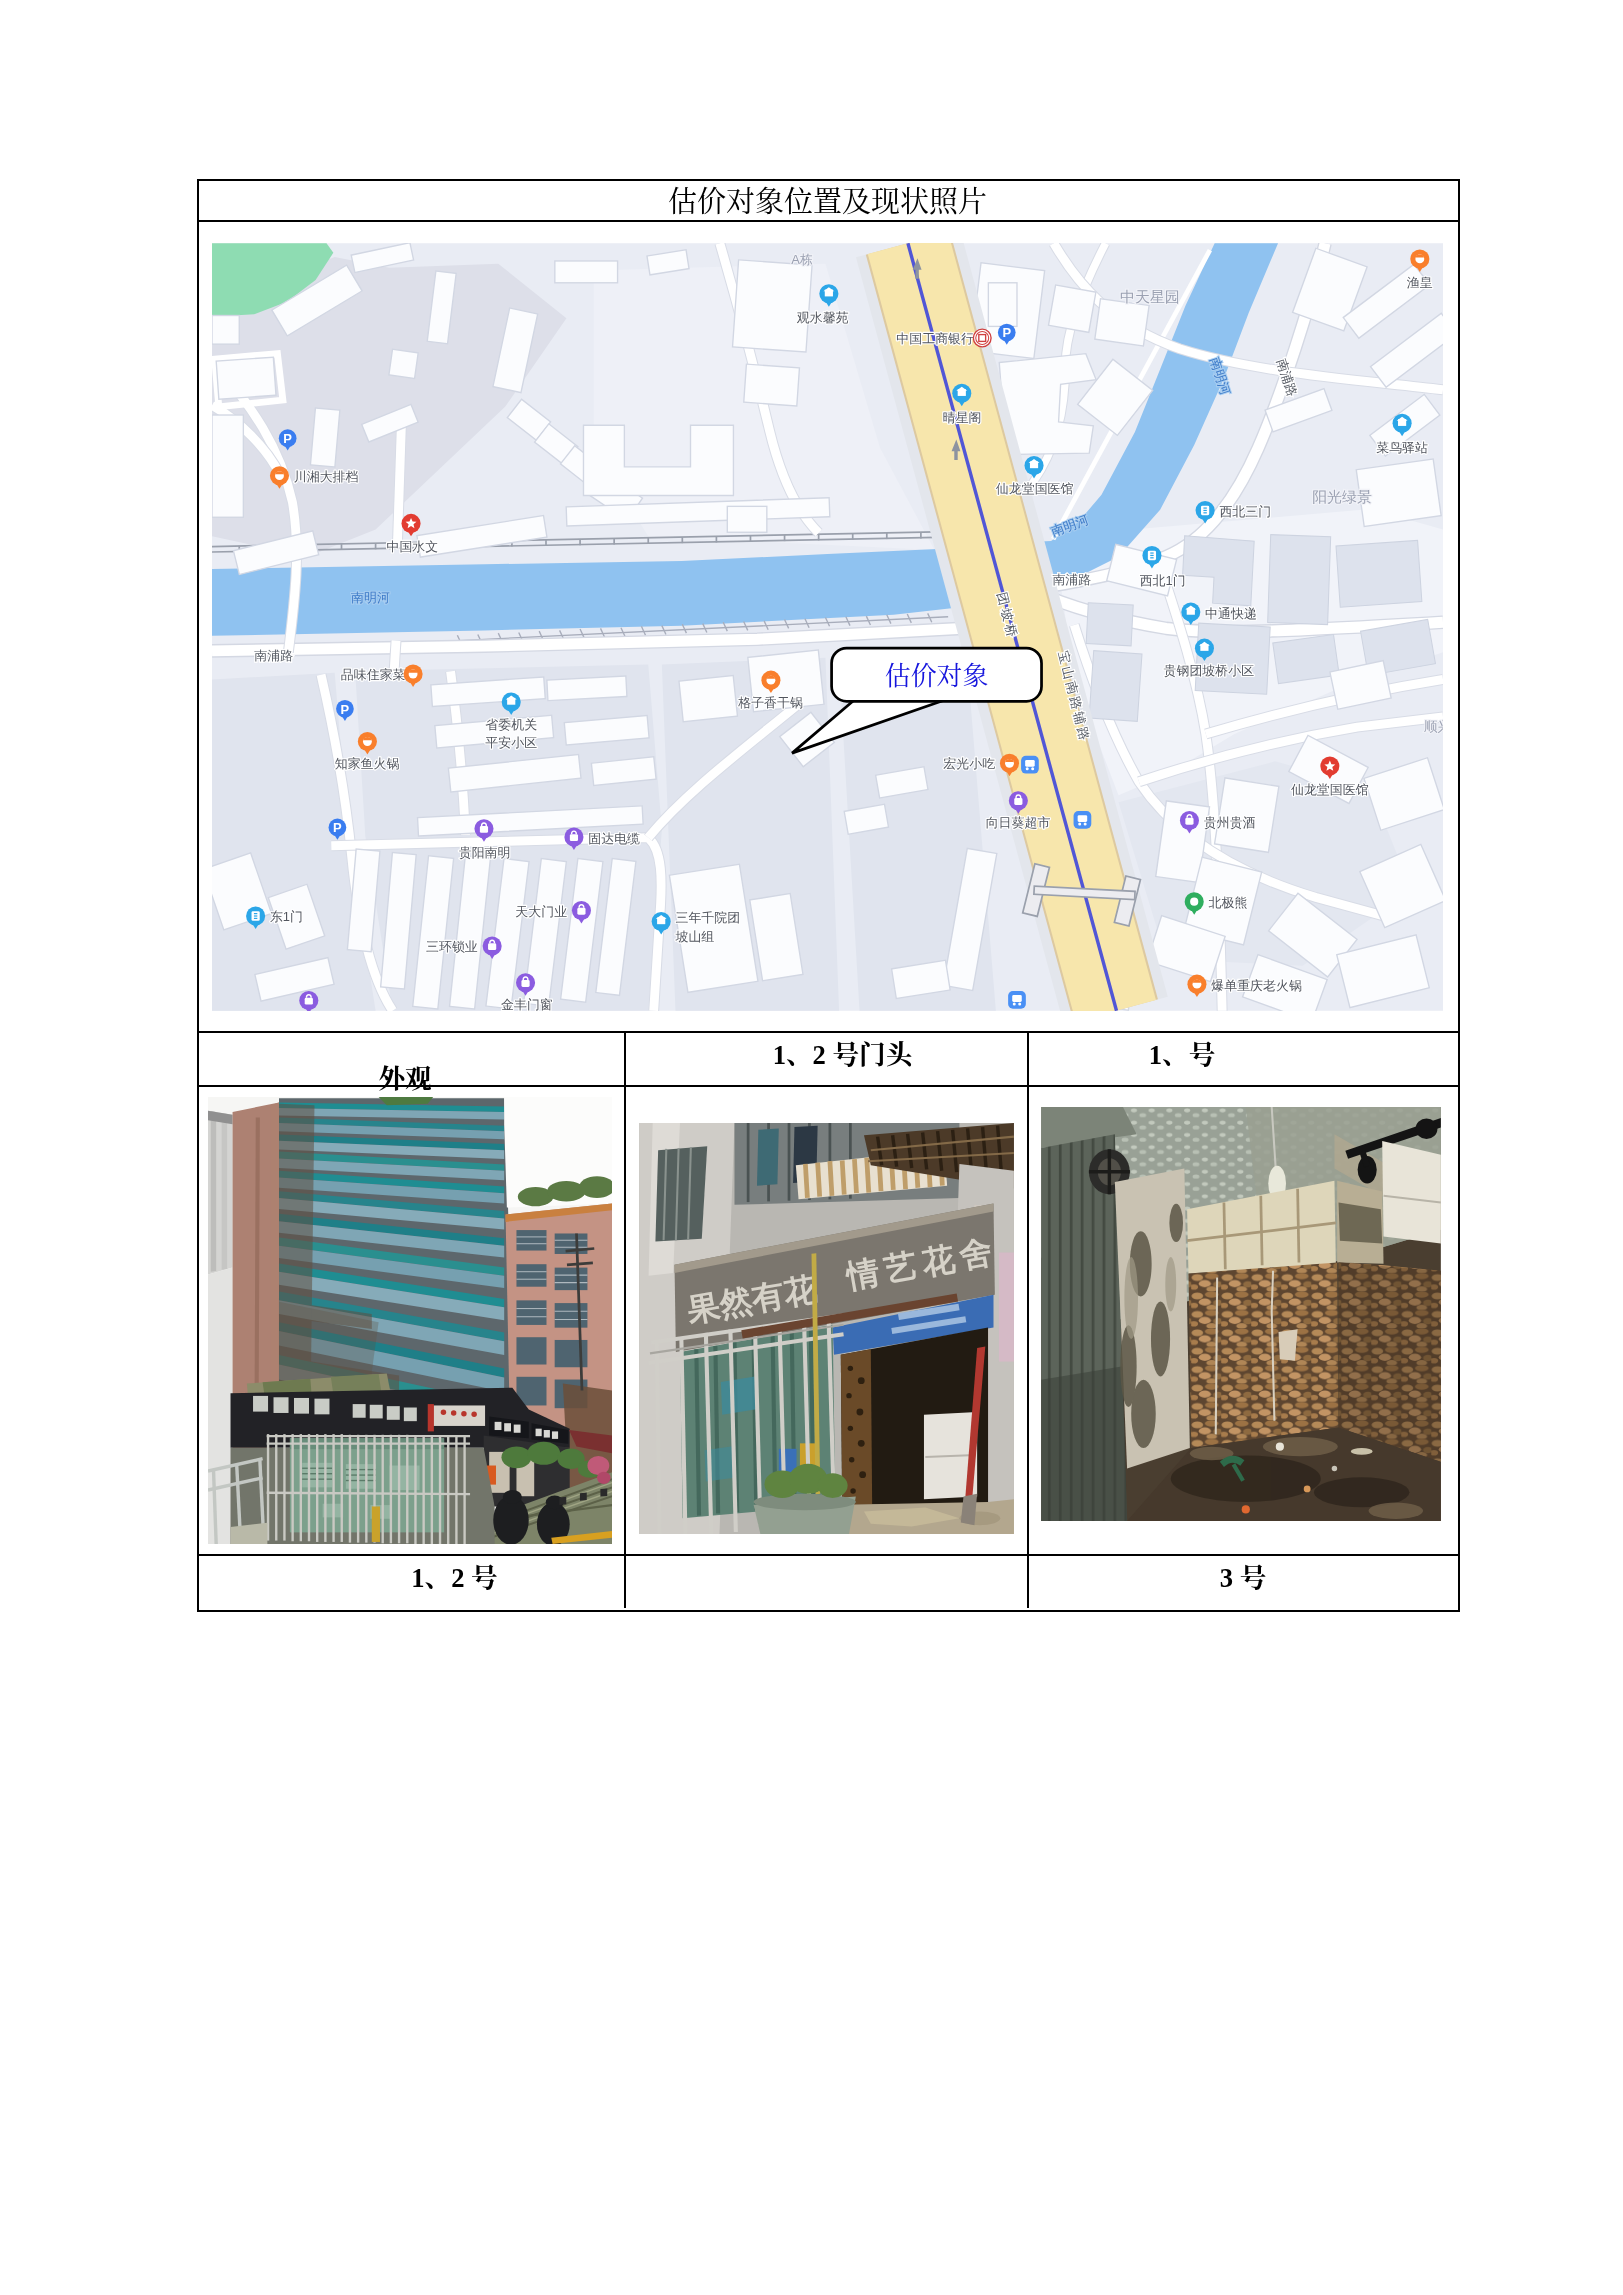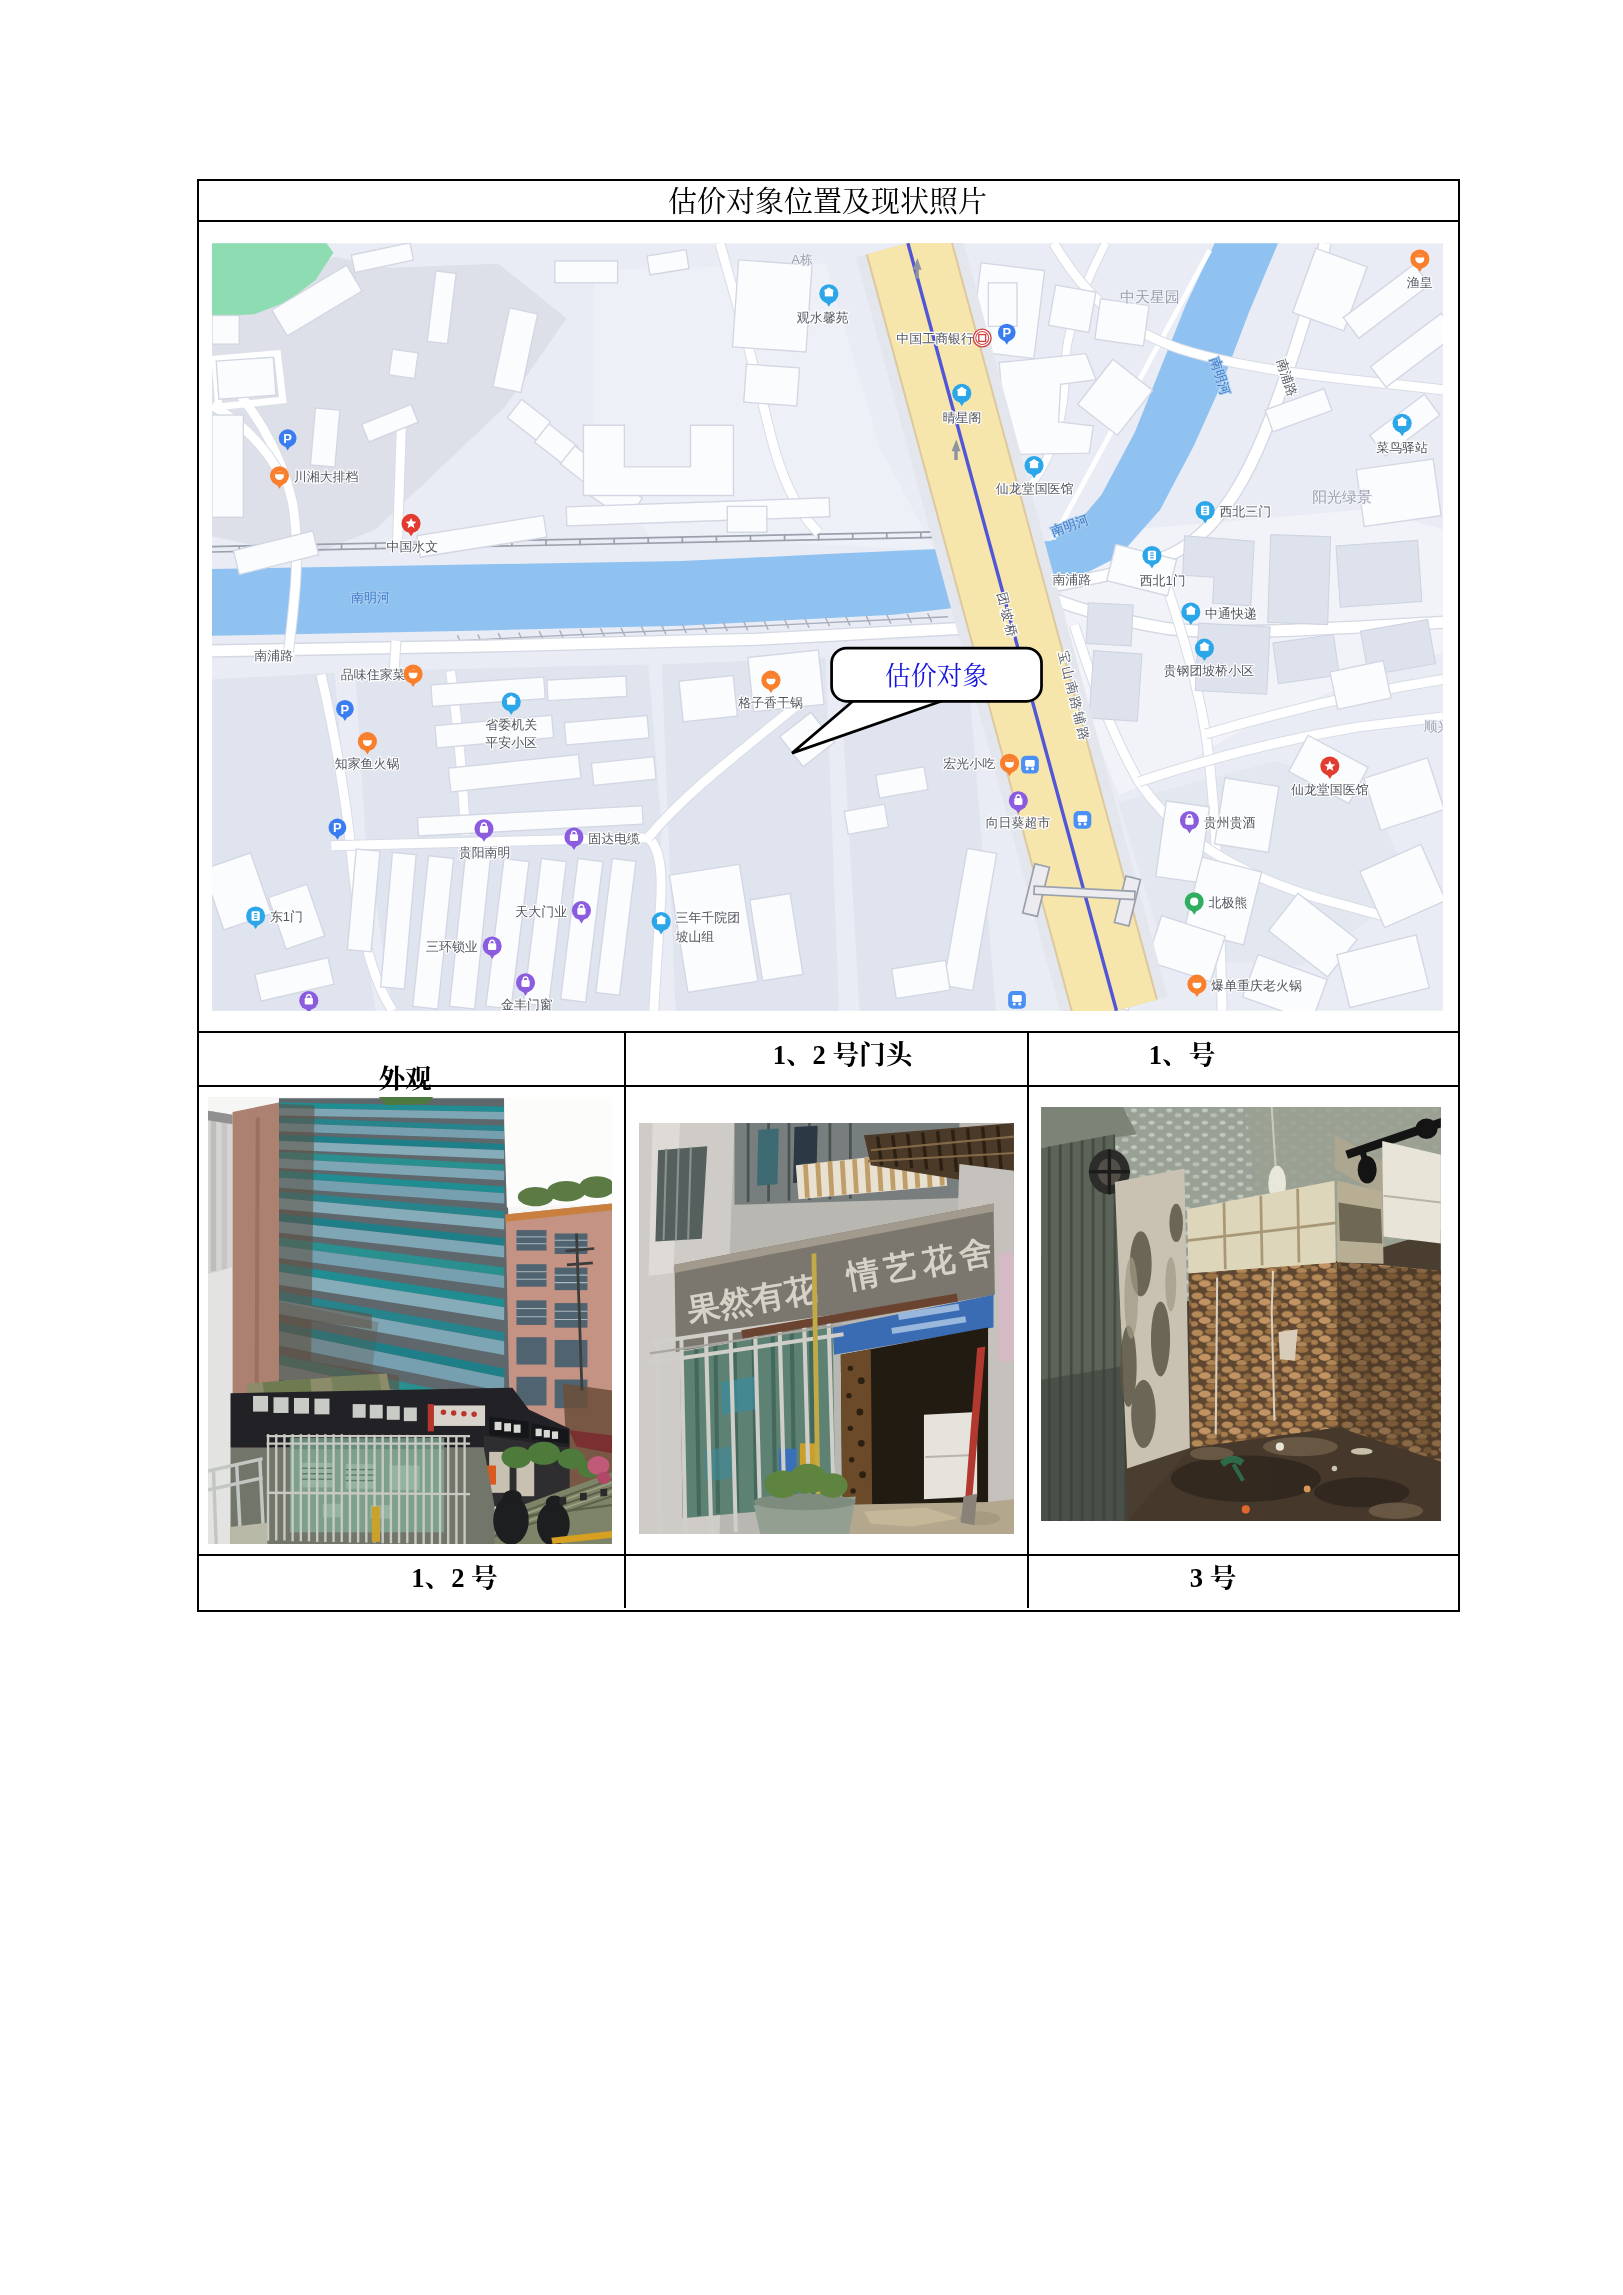--- a/index.html
+++ b/index.html
@@ -29,21 +29,21 @@
 <div class="cell-label" style="left:199px;top:1033px;width:412px;margin-top:24px;">外观</div>
 
 <div class="cell-label" style="left:626px;top:1033px;width:401px;padding-left:16px;">1、2 号门头</div>
 
 <div class="cell-label" style="left:968px;top:1033px;width:428px;text-align:center;">1、号</div>
 
 <div class="cell-label" style="left:199px;top:1556px;width:425px;margin-left:43px;">1、2 号</div>
 
 <div class="cell-label" style="left:626px;top:1500px;width:474px;">3 号门头</div>
 
-<div class="cell-label" style="left:999px;top:1556px;width:428px;">3 号</div>
+<div class="cell-label" style="left:1029px;top:1556px;width:428px;">3 号</div>
 
 <svg class="abs" style="left:212px;top:243px;" width="1231" height="768" viewBox="0 0 1806 1126">
 <defs>
 <style>
 .poi{font-family:"Liberation Sans",sans-serif;font-size:19px;fill:#51555e;paint-order:stroke;stroke:#ffffff;stroke-width:3.5px;stroke-linejoin:round;}
 .poig{font-family:"Liberation Sans",sans-serif;font-size:22px;fill:#9ba1b2;paint-order:stroke;stroke:#f2f3f8;stroke-width:3px;}
 .wat{font-family:"Liberation Sans",sans-serif;font-size:19px;fill:#3d7ac8;paint-order:stroke;stroke:#a8cdf0;stroke-width:3px;}
 .rd{font-family:"Liberation Sans",sans-serif;font-size:19px;fill:#555a63;paint-order:stroke;stroke:#ffffff;stroke-width:3.5px;}
 .bld{fill:#fbfcfe;stroke:#d2d7e3;stroke-width:2;}
 .bld3{fill:#dde2ed;stroke:#cdd3e0;stroke-width:1.5;}

